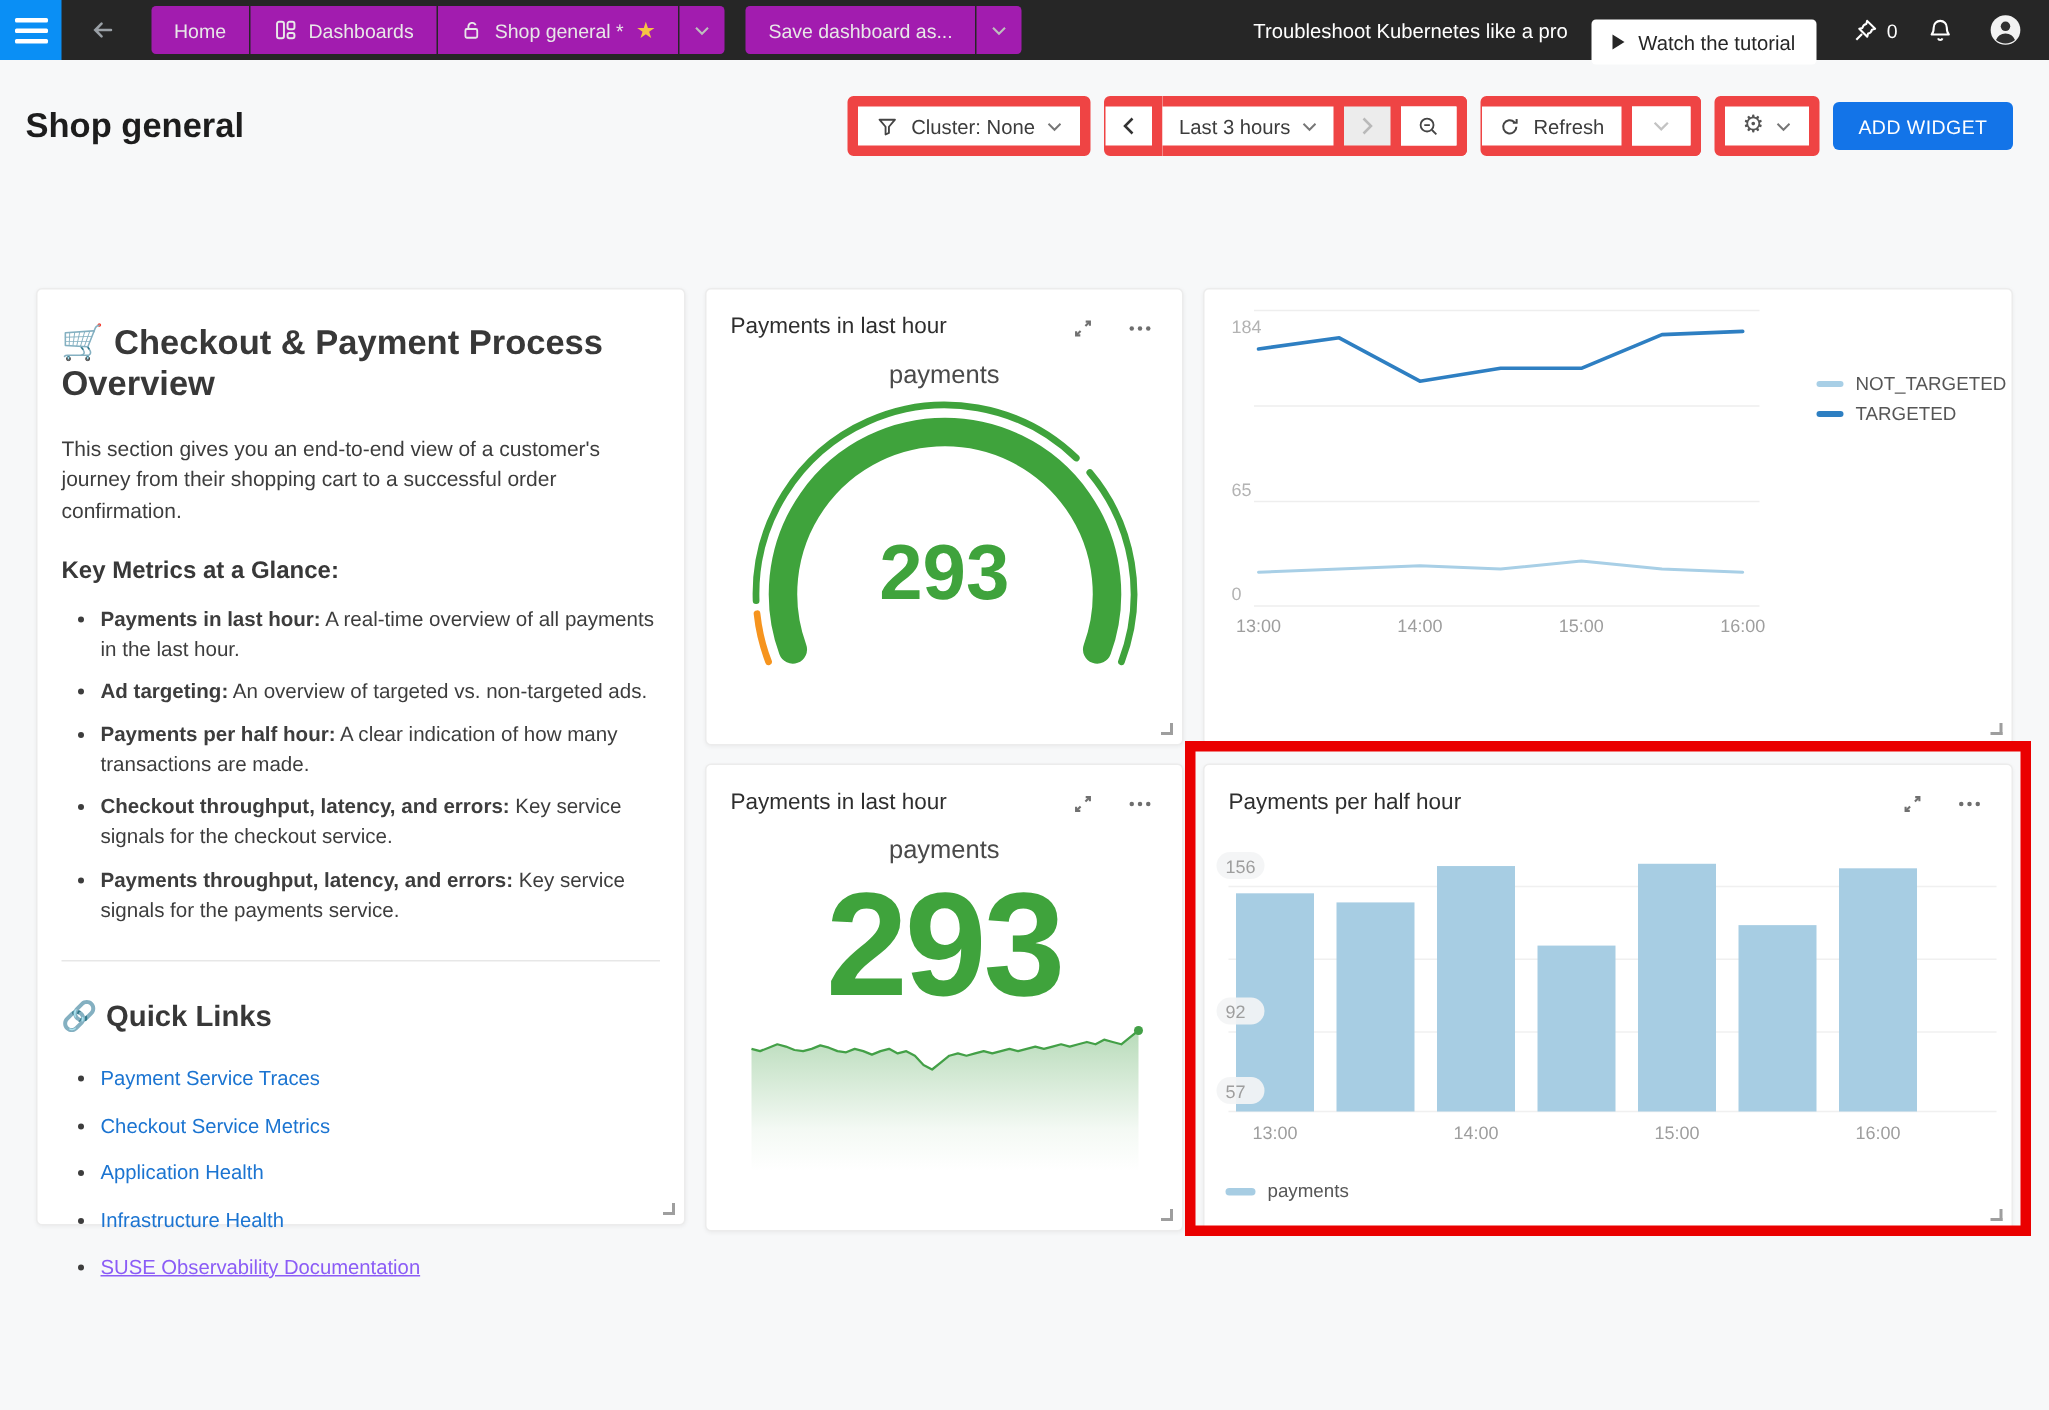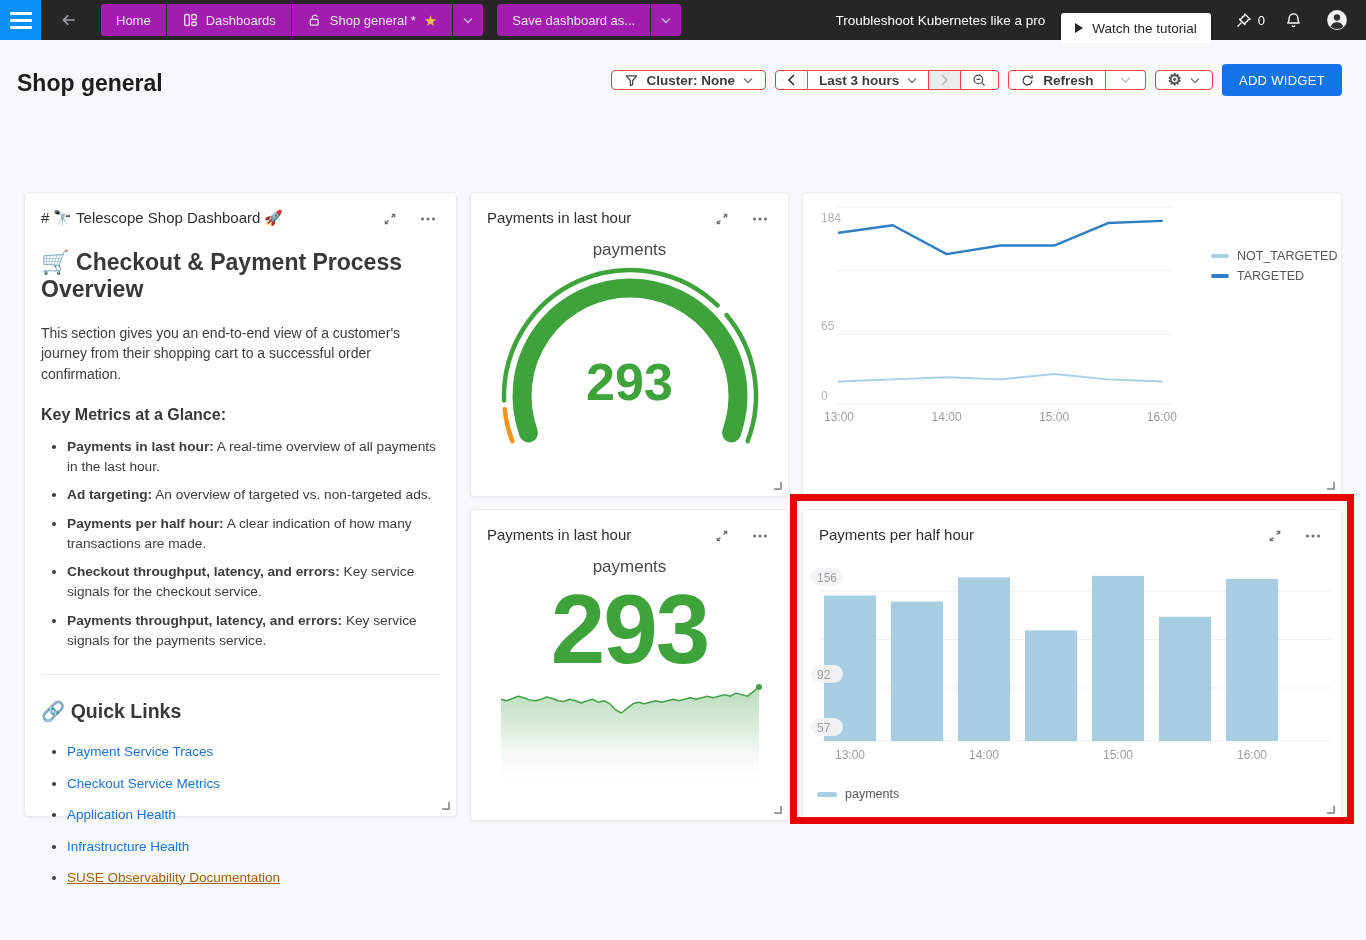--- a/index.html
+++ b/index.html
@@ -25,22 +25,22 @@
                display:flex; align-items:center; gap:9px; font-size:13.5px; font-family:inherit; cursor:pointer;margin-top:16px; }
   .play-tri { width:0; height:0; border-left:8px solid #262626; border-top:5px solid transparent; border-bottom:5px solid transparent; }
   .nav-icon-btn { background:transparent; border:none; display:flex; align-items:center; gap:6px; cursor:pointer;
                   color:#fff; font-size:13px; padding:0 10px; height:40px; }
   .avatar-btn { margin-right:8px; margin-left:4px; }
 
   
   .page-header { position:relative; height:64px; }
   .page-title { position:absolute; left:17px; top:30px; font-size:23px; font-weight:bold; color:#1d1d1d; }
   .toolbar { position:absolute; right:24px; top:24px; display:flex; gap:9px; align-items:center; }
-  .tb, .tb-seg { height:20px; background:#fff; border:1px solid #ef4444; display:inline-flex; align-items:center;
-        font-size:13.5px; color:#3c3c3c; font-family:inherit; cursor:pointer;font-weight:bold; }
+  .tb, .tb-seg { height:40px; background:#fff; border:7px solid #ef4444; display:inline-flex; align-items:center;
+        font-size:13.5px; color:#3c3c3c; font-family:inherit; cursor:pointer; }
   .tb { border-radius:4px; padding:0 12px; gap:8px; }
   .seg-group { display:inline-flex; }
   .seg-group .tb-seg { border-radius:0; border-left-width:0; padding:0 11px; gap:8px; }
   .seg-group .tb-seg:first-child { border-radius:4px 0 0 4px; border-left-width:1px; }
   .seg-group .tb-seg:last-child { border-radius:0 4px 4px 0; }
   .tb-seg.disabled { background:#ececec; cursor:default; }
   .gear-glyph { font-size:16px; color:#555; line-height:1; }
   .add-widget { height:32px; background:#1374e8; color:#fff; border:none; border-radius:4px; padding:0 17px;
                 font-size:13px; letter-spacing:.3px; font-family:inherit; cursor:pointer; }
 
@@ -66,21 +66,21 @@
   .md-h1 { font-size:23px; font-weight:bold; color:#383838; margin-top:22px; }
   .md-intro { font-size:14px; line-height:1.45; margin-top:20px; }
   .md-metrics-h { font-size:16px; font-weight:bold; color:#383838; margin-top:22px; }
   .md-list { margin-top:13px; padding-left:26px; font-size:13.7px; line-height:1.48; }
   .md-list li { margin-bottom:8px; }
   .md-divider { border:none; border-top:1px solid #e7e7e7; margin-top:23px; }
   .md-links-h { font-size:19.5px; font-weight:bold; color:#383838; margin-top:25px; }
   .links-list { margin-top:18px; padding-left:26px; font-size:13.5px; line-height:1.66; }
   .links-list li { margin-bottom:9px; }
   .links-list a { color:#1b74d1; text-decoration:none; cursor:pointer; }
-  .links-list a.dark-underline { color:#a16207; text-decoration:underline; }
+  .links-list a.dark-underline { color:#8b5cf6; text-decoration:underline; }
 
   
   .metric-label { text-align:center; font-size:17px; color:#4a4a4a; margin-top:14px; }
   .gauge-wrap { position:relative; width:280px; margin:6px auto 0; }
   .gauge-value { position:absolute; left:0; right:0; top:86px; text-align:center;
                  font-size:52px; font-weight:bold; color:#3fa33c; }
 
   
   .ad-legend { position:absolute; left:408px; top:56px; display:flex; flex-direction:column; gap:6px; }
   .legend-item { display:flex; align-items:center; gap:8px; font-size:12.5px; color:#565656; }
@@ -259,41 +259,20 @@
       </svg>
     </button>
 
     <button class="add-widget">ADD WIDGET</button>
   </div>
 </div>
 
 <div class="canvas">
 
   <section class="card card-markdown">
-    <div class="w-header">
-      <span class="w-title"># 🔭 Telescope Shop Dashboard 🚀</span>
-      <span class="w-actions">
-        <button class="icon-btn">
-          <svg width="16" height="16" viewBox="0 0 16 16">
-            <g stroke="#707070" stroke-width="1.4" fill="none">
-              <path d="M9.8 3.4h2.8v2.8"></path>
-                <path d="M6.2 12.6H3.4V9.8"></path>
-              <path d="M12.2 3.8L9.6 6.4M3.8 12.2l2.6-2.6"></path>
-            </g>
-          </svg>
-        </button>
-        <button class="icon-btn">
-          <svg width="16" height="4" viewBox="0 0 16 4">
-            <circle cx="2.5" cy="2" r="1.5" fill="#6e6e6e"></circle>
-              <circle cx="8" cy="2" r="1.5" fill="#6e6e6e"></circle>
-              <circle cx="13.5" cy="2" r="1.5" fill="#6e6e6e"></circle>
-          </svg>
-        </button>
-      </span>
-    </div>
     <div class="md-body">
       <h2 class="md-h1">🛒 Checkout &amp; Payment Process Overview</h2>
       <p class="md-intro">This section gives you an end-to-end view of a customer's journey from their shopping cart to a successful order confirmation.</p>
       <h3 class="md-metrics-h">Key Metrics at a Glance:</h3>
       <ul class="md-list">
         <li><b>Payments in last hour:</b><span> A real-time overview of all payments in the last hour.</span></li>
         <li><b>Ad targeting:</b><span> An overview of targeted vs. non-targeted ads.</span></li>
         <li><b>Payments per half hour:</b><span> A clear indication of how many transactions are made.</span></li>
         <li><b>Checkout throughput, latency, and errors:</b><span> Key service signals for the checkout service.</span></li>
         <li><b>Payments throughput, latency, and errors:</b><span> Key service signals for the payments service.</span></li>

